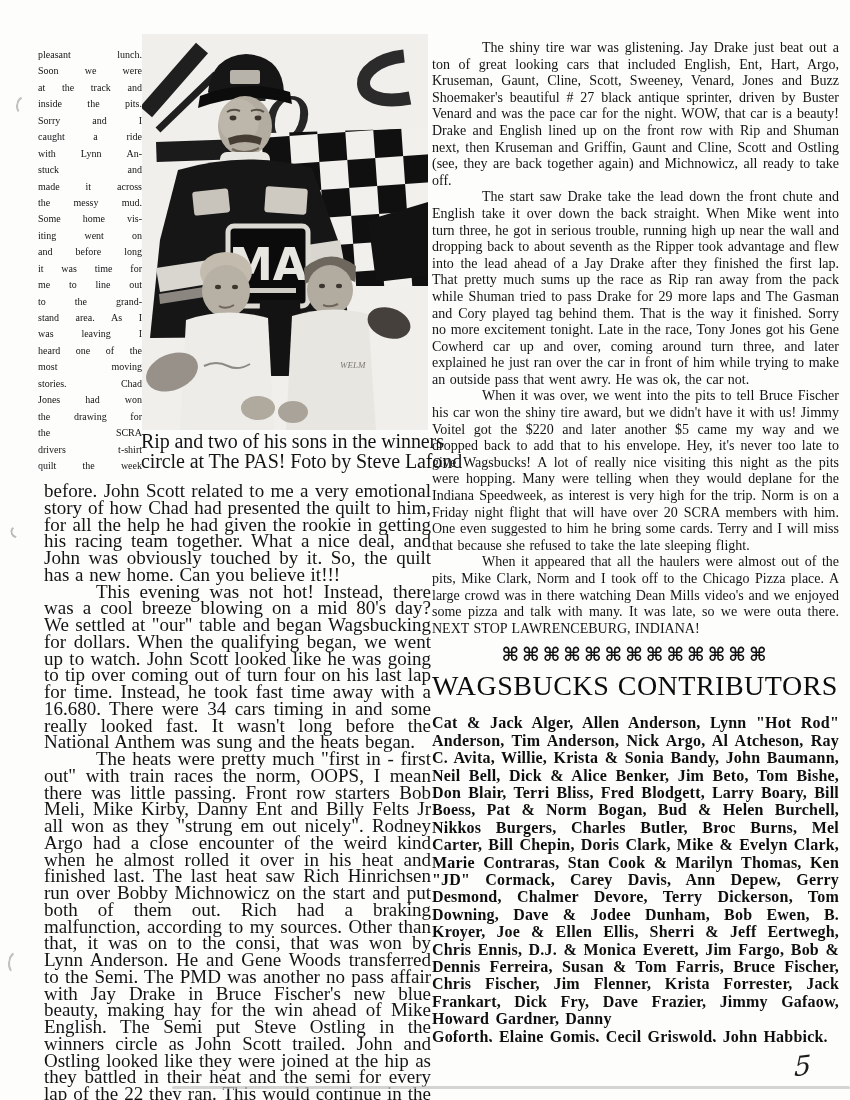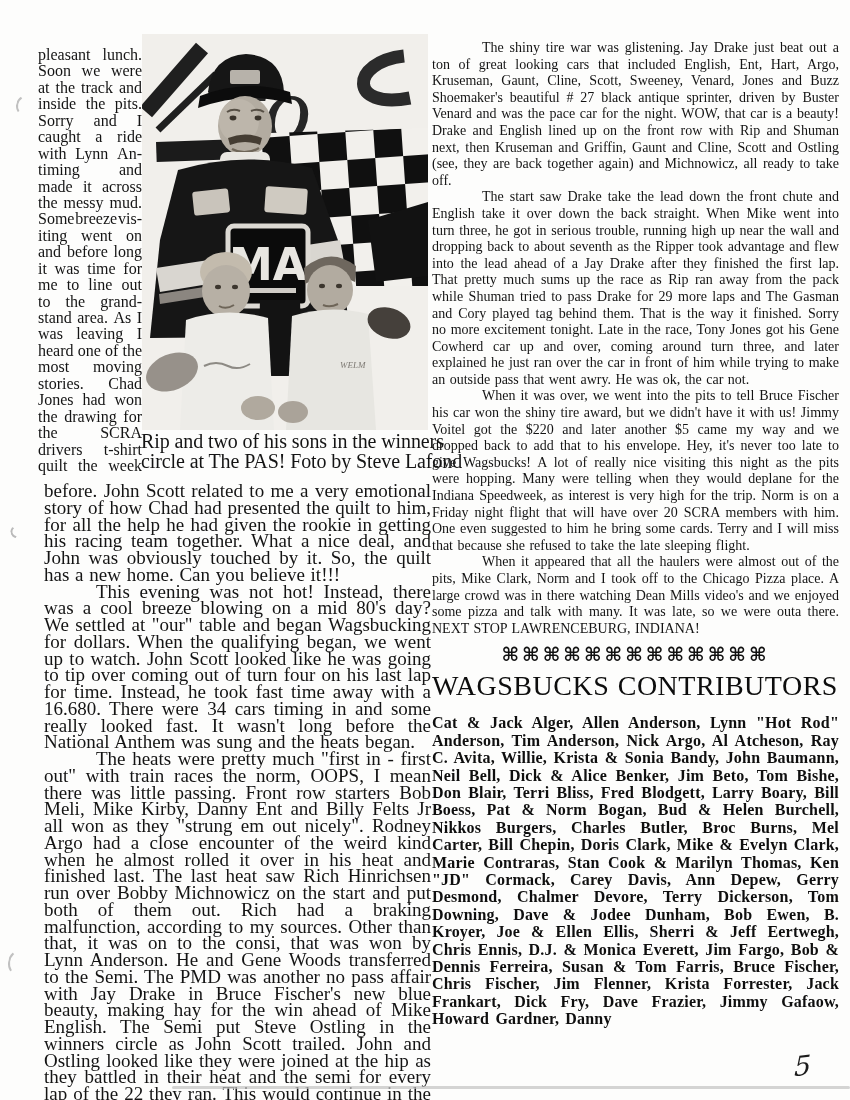--- a/index.html
+++ b/index.html
@@ -2,21 +2,21 @@
 <html><head>
 <meta charset="utf-8">
 <style>
   html,body{margin:0;padding:0;background:#ffffff;}
   .page{
     position:relative;width:850px;height:1100px;background:#fdfdfc;
     font-family:"Liberation Serif","DejaVu Serif",serif;color:#141414;
     overflow:hidden;
   }
   
-  .narrow{position:absolute;left:38px;top:47px;width:104px;font-size:16px;}
+  .narrow{position:absolute;left:38px;top:47px;width:104px;font-size:10px;}
   .nline{display:flex;justify-content:space-between;line-height:16.45px;height:16.45px;white-space:nowrap;}
   
   .photo{position:absolute;left:142px;top:34px;width:286px;height:396px;}
   
   .caption{position:absolute;left:141px;top:431px;width:300px;font-size:20px;letter-spacing:-0.1px;}
   .cap-line{line-height:20px;white-space:nowrap;}
   
   .left-main{position:absolute;left:44px;top:483px;width:387px;
     font-size:19px;line-height:16.75px;text-align:justify;word-spacing:1px;}
   .left-main .para{text-indent:52px;}
@@ -79,36 +79,36 @@
         <span>caught</span>
         <span>a</span>
         <span>ride</span>
       </div>
       <div class="nline">
         <span>with</span>
         <span>Lynn</span>
         <span>An-</span>
       </div>
       <div class="nline">
-        <span>timing</span>
+        <span>stuck</span>
         <span>and</span>
       </div>
       <div class="nline">
         <span>made</span>
         <span>it</span>
         <span>across</span>
       </div>
       <div class="nline">
         <span>the</span>
         <span>messy</span>
         <span>mud.</span>
       </div>
       <div class="nline">
         <span>Some</span>
-        <span>breeze</span>
+        <span>home</span>
         <span>vis-</span>
       </div>
       <div class="nline">
         <span>iting</span>
         <span>went</span>
         <span>on</span>
       </div>
       <div class="nline">
         <span>and</span>
         <span>before</span>
@@ -267,20 +267,21 @@
   <div class="right-col">
     <div>
         <div class="para">The shiny tire war was glistening. Jay Drake just beat out a ton of great looking cars that included English, Ent, Hart, Argo, Kruseman, Gaunt, Cline, Scott, Sweeney, Venard, Jones and Buzz Shoemaker's beautiful # 27 black antique sprinter, driven by Buster Venard and was the pace car for the night. WOW, that car is a beauty! Drake and English lined up on the front row with Rip and Shuman next, then Kruseman and Griffin, Gaunt and Cline, Scott and Ostling (see, they are back together again) and Michnowicz, all ready to take off.</div>
         <div class="para">The start saw Drake take the lead down the front chute and English take it over down the back straight. When Mike went into turn three, he got in serious trouble, running high up near the wall and dropping back to about seventh as the Ripper took advantage and flew into the lead ahead of a Jay Drake after they finished the first lap. That pretty much sums up the race as Rip ran away from the pack while Shuman tried to pass Drake for 29 more laps and The Gasman and Cory played tag behind them. That is the way it finished. Sorry no more excitement tonight. Late in the race, Tony Jones got his Gene Cowherd car up and over, coming around turn three, and later explained he just ran over the car in front of him while trying to make an outside pass that went awry. He was ok, the car not.</div>
         <div class="para">When it was over, we went into the pits to tell Bruce Fischer his car won the shiny tire award, but we didn't have it with us! Jimmy Voitel got the $220 and later another $5 came my way and we dropped back to add that to his envelope. Hey, it's never too late to give Wagsbucks! A lot of really nice visiting this night as the pits were hopping. Many were telling when they would deplane for the Indiana Speedweek, as interest is very high for the trip. Norm is on a Friday night flight that will have over 20 SCRA members with him. One even suggested to him he bring some cards. Terry and I will miss that because she refused to take the late sleeping flight.</div>
         <div class="para">When it appeared that all the haulers were almost out of the pits, Mike Clark, Norm and I took off to the Chicago Pizza place. A large crowd was in there watching Dean Mills video's and we enjoyed some pizza and talk with many. It was late, so we were outa there. NEXT STOP LAWRENCEBURG, INDIANA!</div>
       </div>
     <div class="divider">⌘⌘⌘⌘⌘⌘⌘⌘⌘⌘⌘⌘⌘</div>
     <div class="contrib-heading">WAGSBUCKS CONTRIBUTORS</div>
     <div class="contributors">Cat &amp; Jack Alger, Allen Anderson, Lynn "Hot Rod" Anderson, Tim Anderson, Nick Argo, Al Atcheson, Ray C. Avita, Willie, Krista &amp; Sonia Bandy, John Baumann, Neil Bell, Dick &amp; Alice Benker, Jim Beto, Tom Bishe, Don Blair, Terri Bliss, Fred Blodgett, Larry Boary, Bill Boess, Pat &amp; Norm Bogan, Bud &amp; Helen Burchell, Nikkos Burgers, Charles Butler, Broc Burns, Mel Carter, Bill Chepin, Doris Clark, Mike &amp; Evelyn Clark, Marie Contraras, Stan Cook &amp; Marilyn Thomas, Ken "JD" Cormack, Carey Davis, Ann Depew, Gerry Desmond, Chalmer Devore, Terry Dickerson, Tom Downing, Dave &amp; Jodee Dunham, Bob Ewen, B. Kroyer, Joe &amp; Ellen Ellis, Sherri &amp; Jeff Eertwegh, Chris Ennis, D.J. &amp; Monica Everett, Jim Fargo, Bob &amp; Dennis Ferreira, Susan &amp; Tom Farris, Bruce Fischer, Chris Fischer, Jim Flenner, Krista Forrester, Jack Frankart, Dick Fry, Dave Frazier, Jimmy Gafaow, Howard Gardner, Danny</div>
+    <div class="clipped-line">Goforth, Elaine Gomis, Cecil Griswold, John Habbick.</div>
   </div>
 
   <div class="page-number">5</div>
 
   <div class="mark mark1"></div>
   <div class="mark mark2"></div>
   <div class="mark mark3"></div>
   <div class="scan-streak"></div>
 
 </div>

